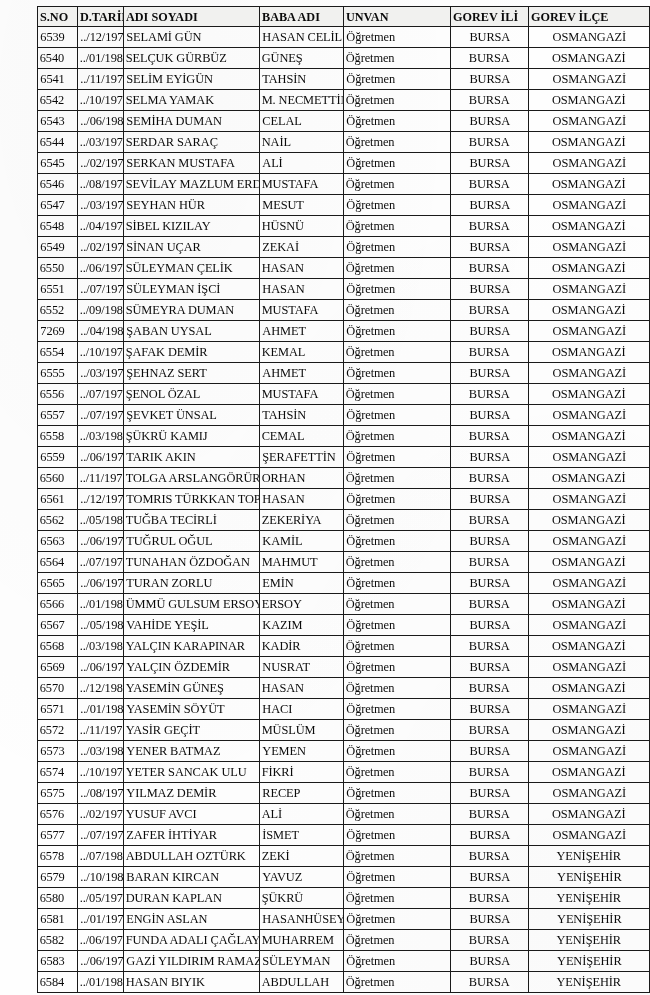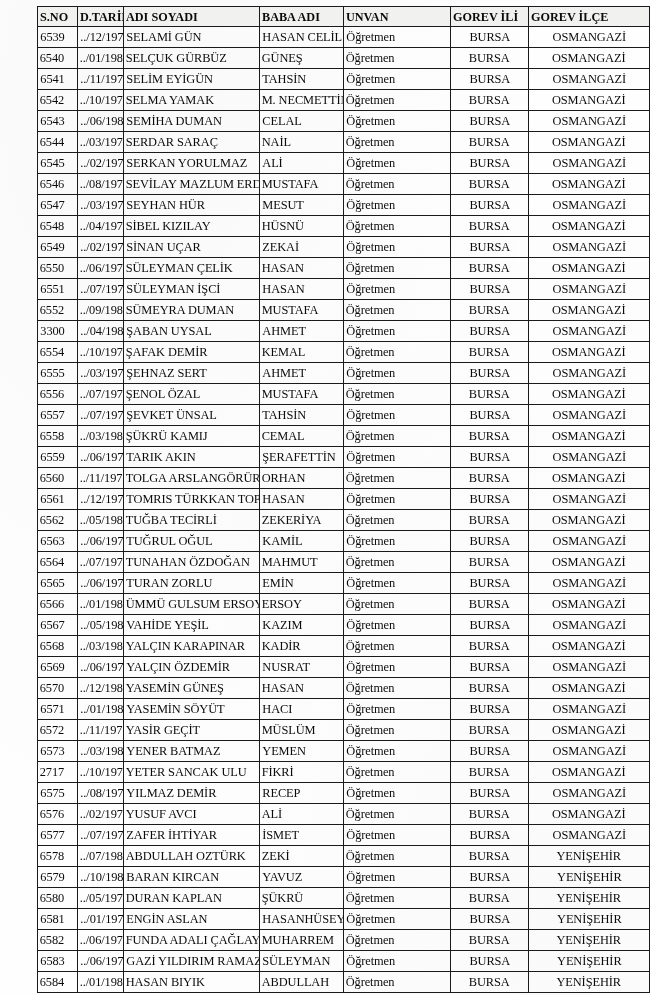--- a/index.html
+++ b/index.html
@@ -180,21 +180,21 @@
           <td class="cell-date">../03/1975</td>
           <td class="cell-name">SERDAR SARAÇ</td>
           <td class="cell-father">NAİL</td>
           <td class="cell-title">Öğretmen</td>
           <td class="cell-prov">BURSA</td>
           <td class="cell-dist">OSMANGAZİ</td>
         </tr>
         <tr class="j1">
           <td class="cell-sno">6545</td>
           <td class="cell-date">../02/1979</td>
-          <td class="cell-name">SERKAN YORULMAZ</td>
+          <td class="cell-name">SERKAN MUSTAFA</td>
           <td class="cell-father">ALİ</td>
           <td class="cell-title">Öğretmen</td>
           <td class="cell-prov">BURSA</td>
           <td class="cell-dist">OSMANGAZİ</td>
         </tr>
         <tr class="j2">
           <td class="cell-sno">6546</td>
           <td class="cell-date">../08/1978</td>
           <td class="cell-name squeeze">SEVİLAY MAZLUM ERDOĞAN</td>
           <td class="cell-father">MUSTAFA</td>
@@ -250,21 +250,21 @@
         <tr class="j2">
           <td class="cell-sno">6552</td>
           <td class="cell-date">../09/1986</td>
           <td class="cell-name">SÜMEYRA DUMAN</td>
           <td class="cell-father">MUSTAFA</td>
           <td class="cell-title">Öğretmen</td>
           <td class="cell-prov">BURSA</td>
           <td class="cell-dist">OSMANGAZİ</td>
         </tr>
         <tr class="j1">
-          <td class="cell-sno">3300</td>
+          <td class="cell-sno">7269</td>
           <td class="cell-date">../04/1987</td>
           <td class="cell-name">ŞABAN UYSAL</td>
           <td class="cell-father">AHMET</td>
           <td class="cell-title">Öğretmen</td>
           <td class="cell-prov">BURSA</td>
           <td class="cell-dist">OSMANGAZİ</td>
         </tr>
         <tr class="j2">
           <td class="cell-sno">6554</td>
           <td class="cell-date">../10/1978</td>
@@ -439,21 +439,21 @@
         <tr class="j1">
           <td class="cell-sno">6573</td>
           <td class="cell-date">../03/1984</td>
           <td class="cell-name">YENER BATMAZ</td>
           <td class="cell-father">YEMEN</td>
           <td class="cell-title">Öğretmen</td>
           <td class="cell-prov">BURSA</td>
           <td class="cell-dist">OSMANGAZİ</td>
         </tr>
         <tr class="j2">
-          <td class="cell-sno">2717</td>
+          <td class="cell-sno">6574</td>
           <td class="cell-date">../10/1979</td>
           <td class="cell-name">YETER SANCAK ULU</td>
           <td class="cell-father">FİKRİ</td>
           <td class="cell-title">Öğretmen</td>
           <td class="cell-prov">BURSA</td>
           <td class="cell-dist">OSMANGAZİ</td>
         </tr>
         <tr class="j1">
           <td class="cell-sno">6575</td>
           <td class="cell-date">../08/1971</td>

